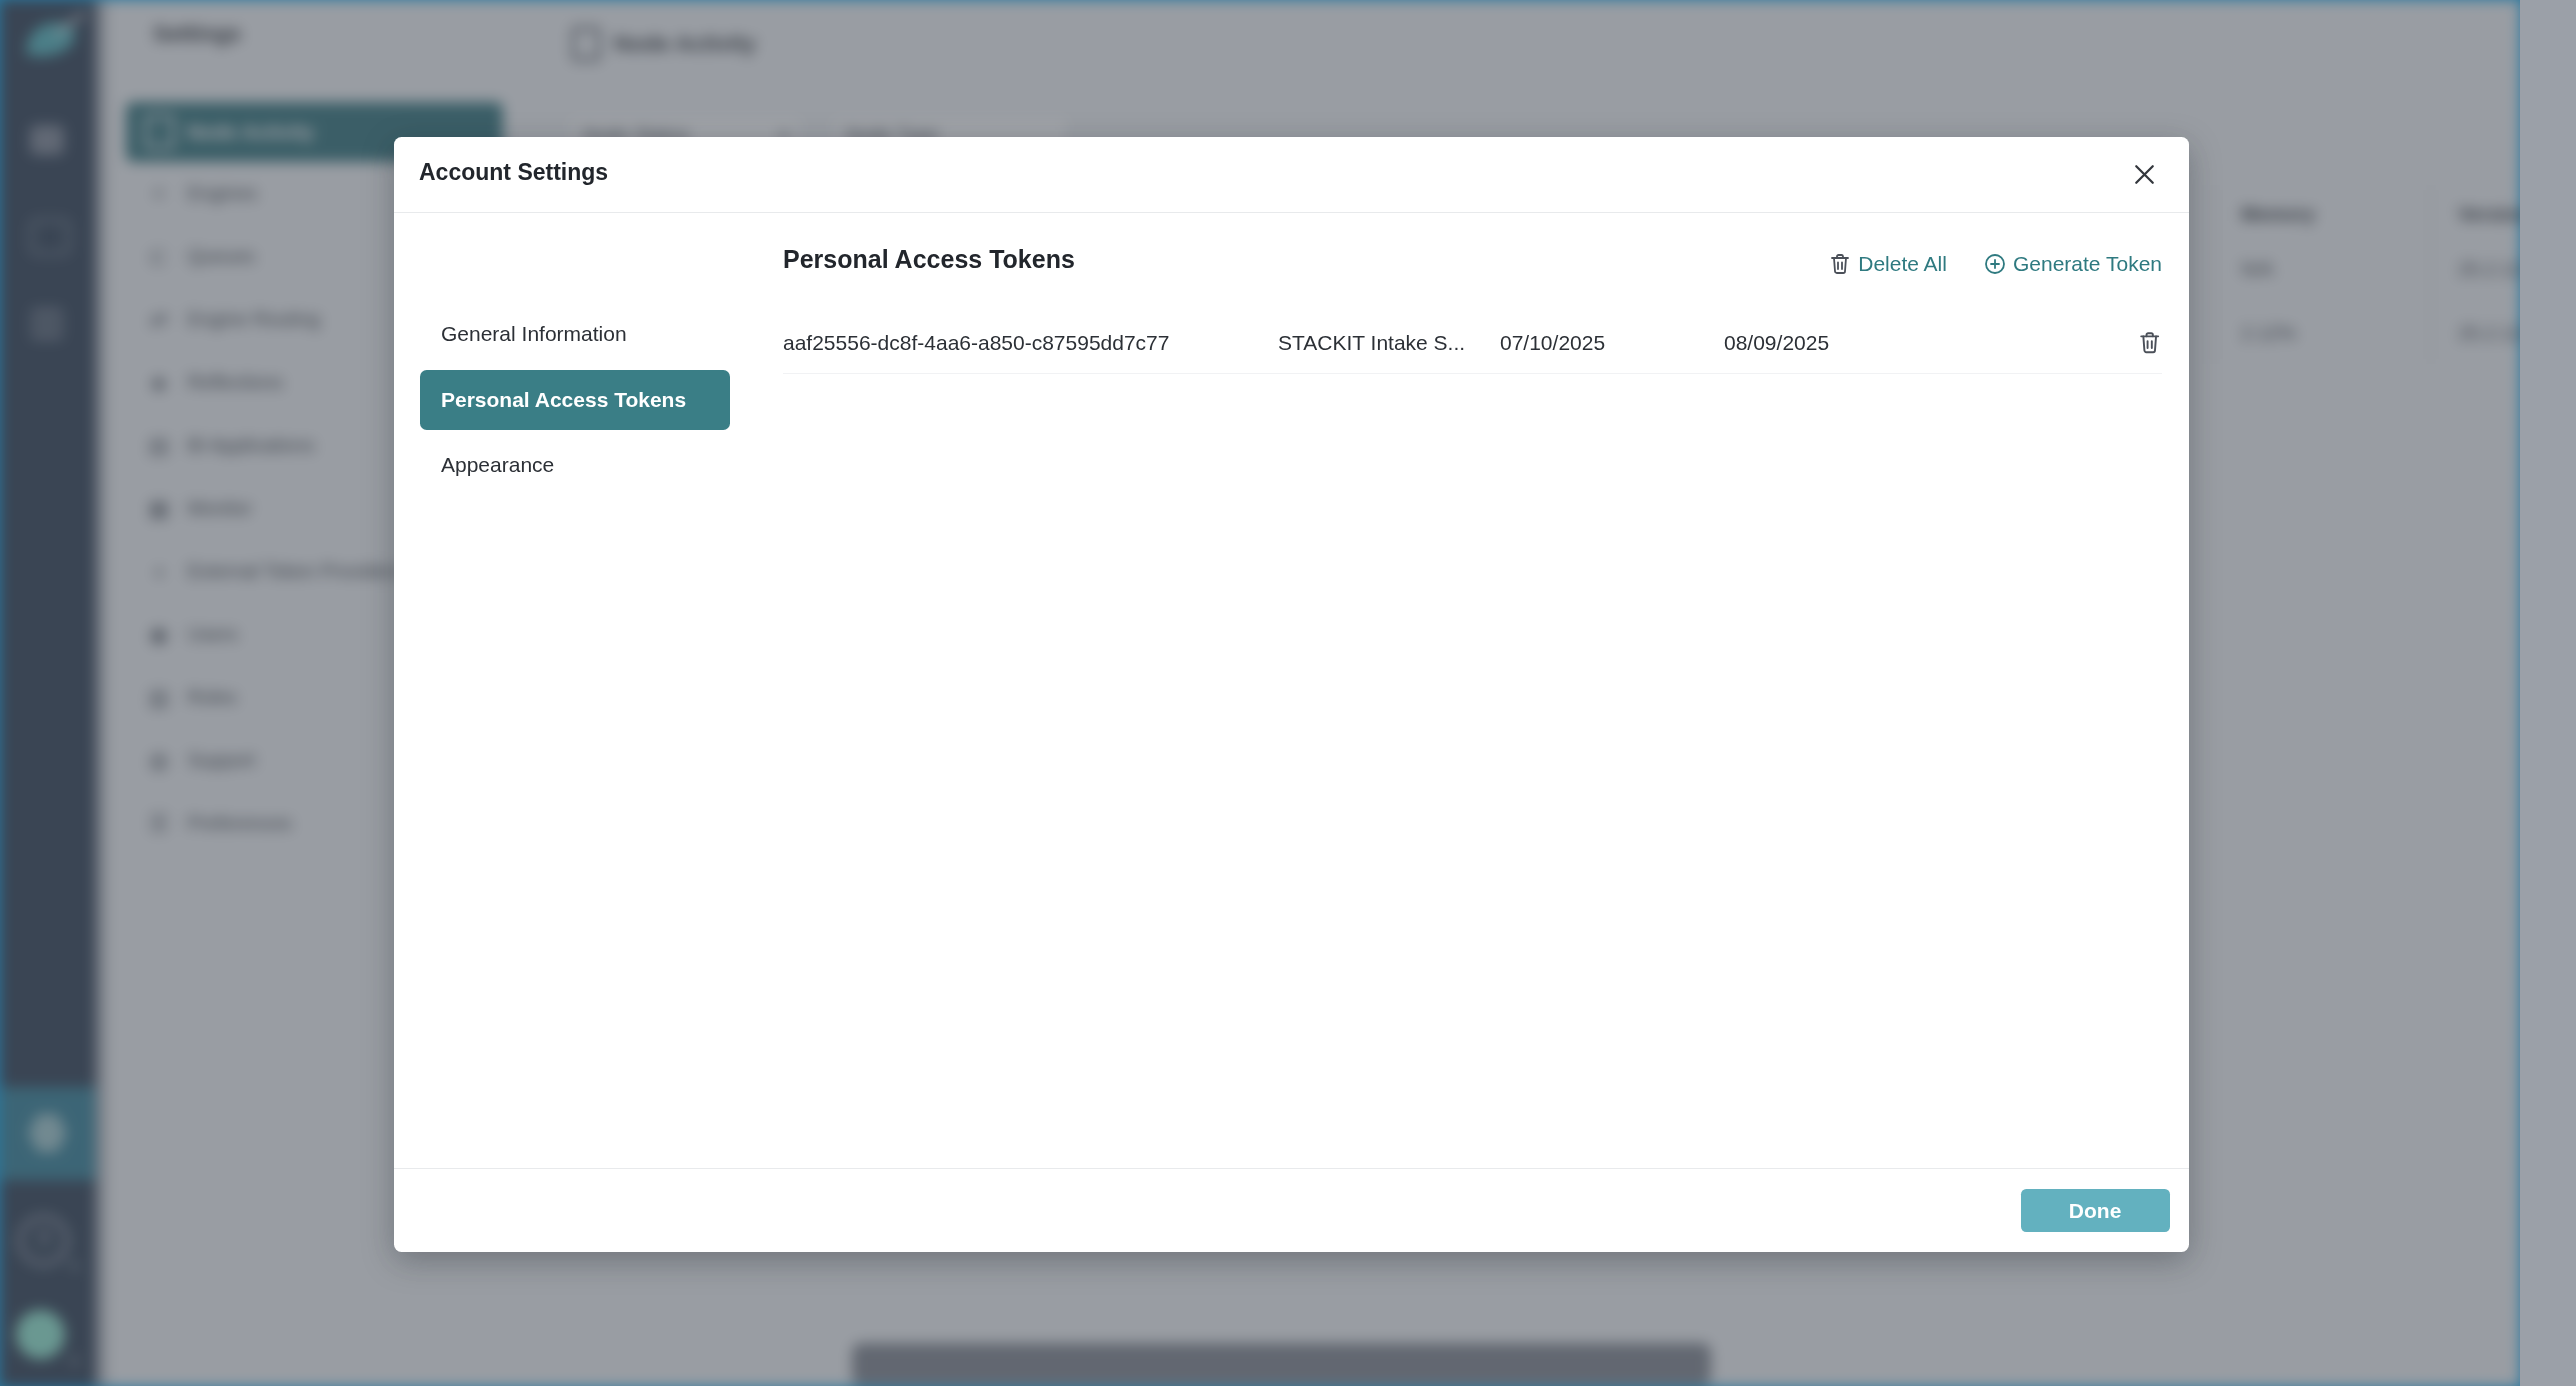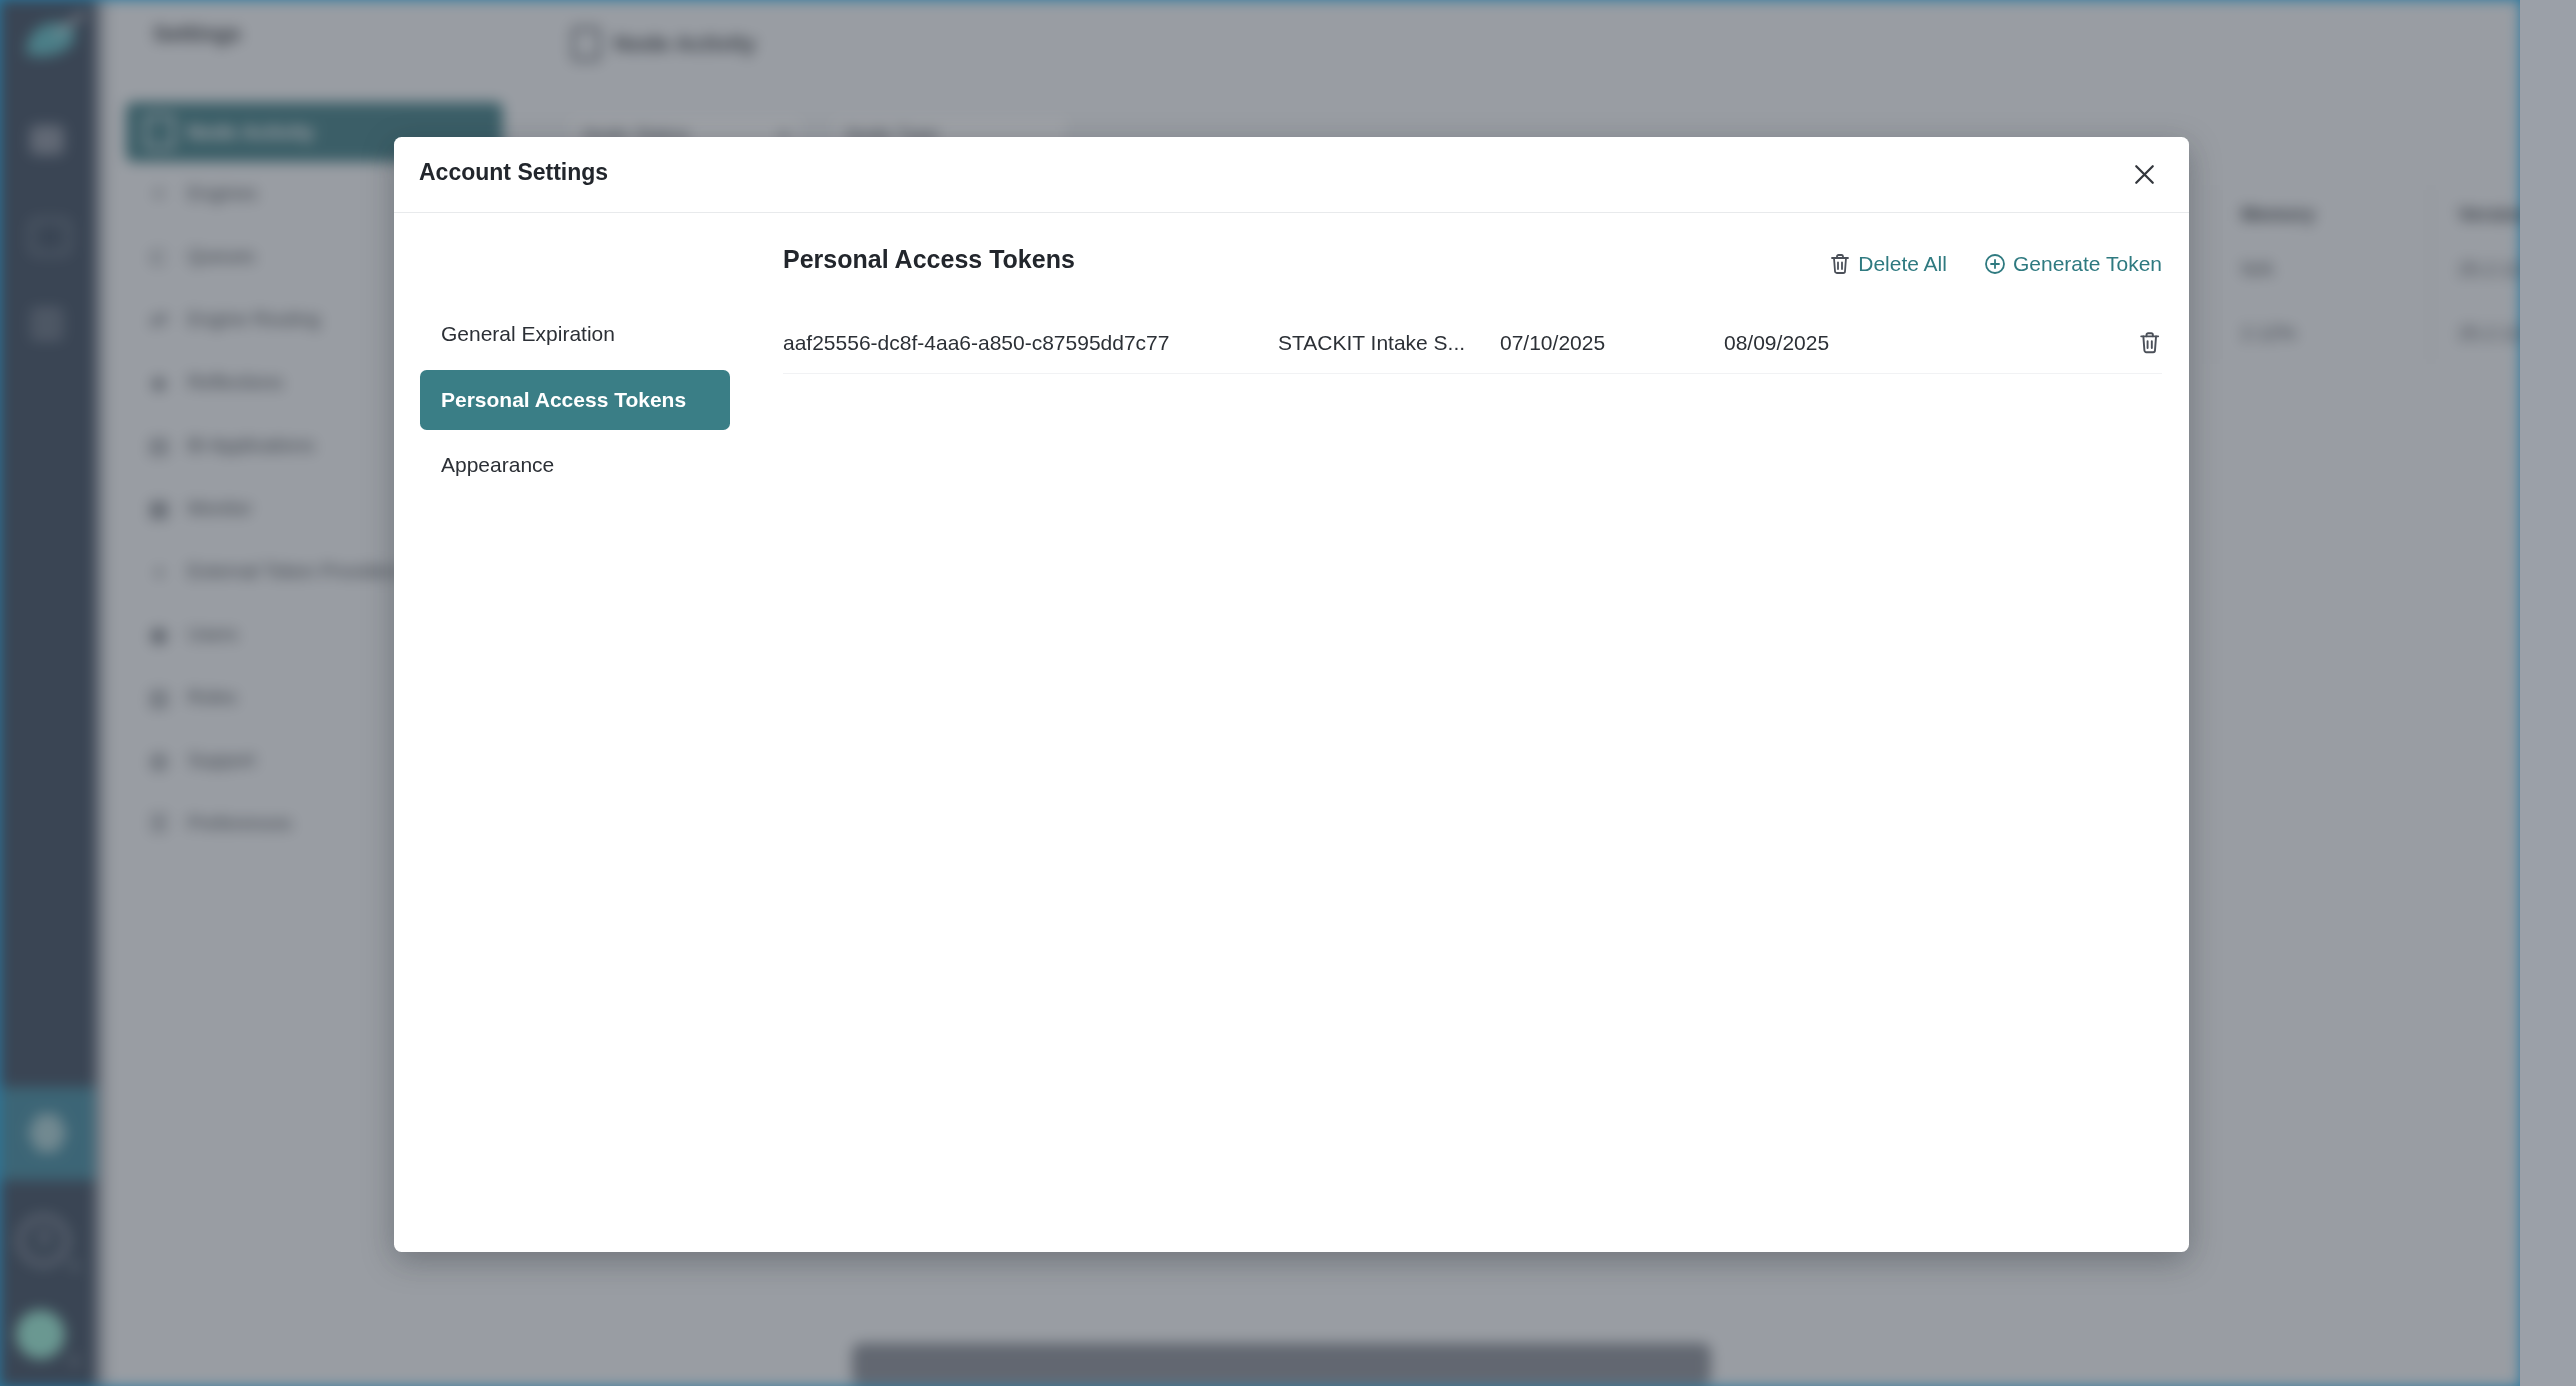--- a/index.html
+++ b/index.html
@@ -200,21 +200,21 @@
     <div class="m-header">
       <div class="m-title">Account Settings</div>
       <button class="m-close" aria-label="Close">
         <svg width="27" height="27" viewBox="0 0 36 36">
           <path d="M7 7 L29 29 M29 7 L7 29" stroke="currentColor" stroke-width="3" stroke-linecap="round"></path>
         </svg>
       </button>
     </div>
 
     <div class="m-nav">
-      <div class="m-nav-item n1">General Expiration</div>
+      <div class="m-nav-item n1">General Information</div>
       <div class="m-nav-item n2">Personal Access Tokens</div>
       <div class="m-nav-item n3">Appearance</div>
     </div>
 
     <div class="m-content">
       <div class="m-heading">Personal Access Tokens</div>
 
       <div class="m-actions">
         <button class="m-action">
           <svg class="tr-ic" width="24" height="24" viewBox="0 0 24 24" fill="none" stroke="currentColor" stroke-width="1.8" stroke-linecap="round" stroke-linejoin="round">
@@ -245,16 +245,19 @@
               <path d="M4 6h16"></path>
                 <path d="M9 6V4.5A1.5 1.5 0 0 1 10.5 3h3A1.5 1.5 0 0 1 15 4.5V6"></path>
               <path d="M6 6l1 13.2A1.8 1.8 0 0 0 8.8 21h6.4a1.8 1.8 0 0 0 1.8-1.8L18 6"></path>
               <path d="M10 10.5v6.5M14 10.5v6.5"></path>
             </svg>
           </button>
         </div>
       </div>
     </div>
 
+    <div class="m-footer">
+      <button class="done-btn">Done</button>
+    </div>
   </div>
 
 </div>
 
 
 </body></html>

